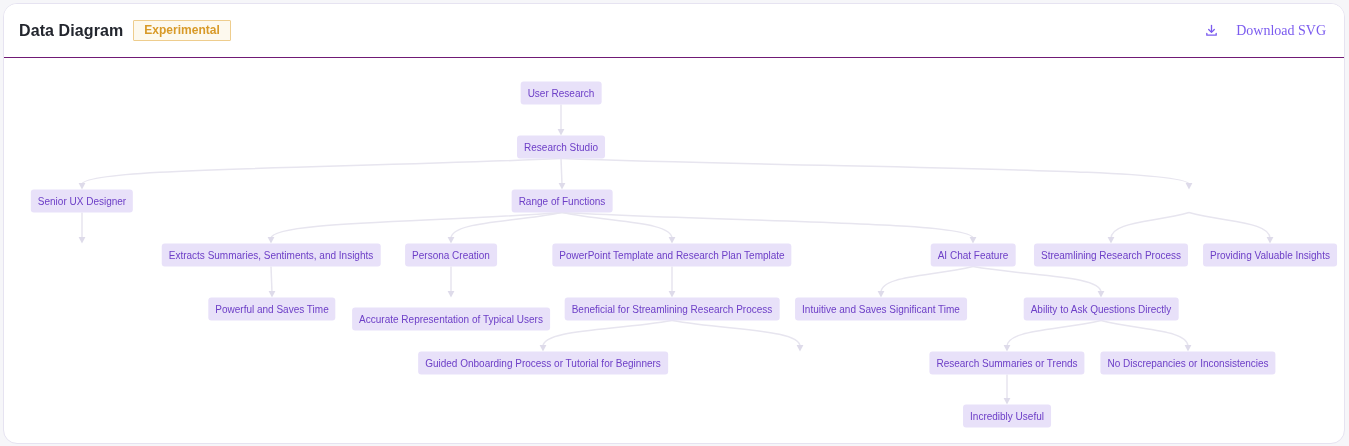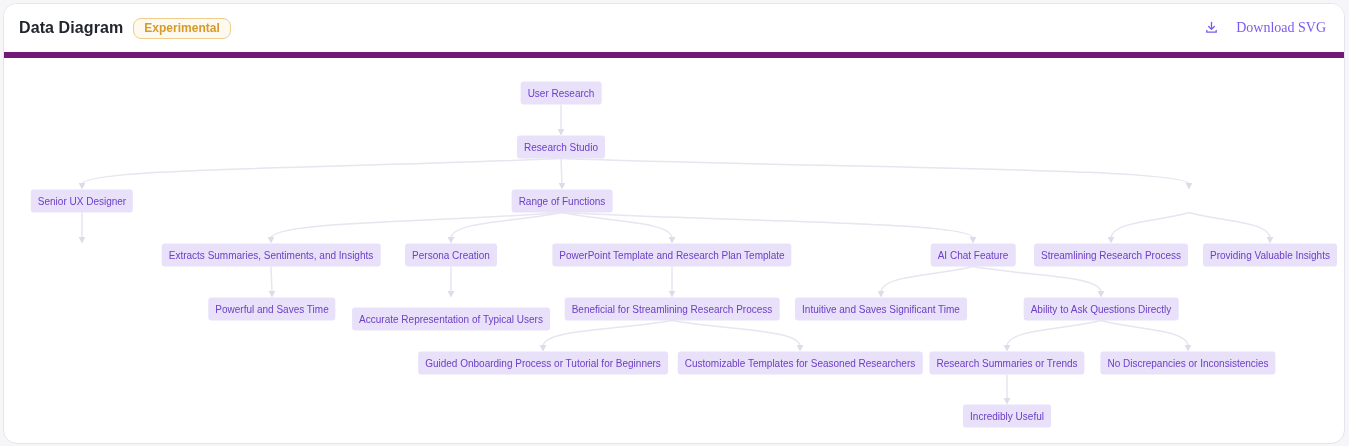--- a/index.html
+++ b/index.html
@@ -19,39 +19,39 @@
     overflow: hidden;
   }
 
   .panel-header {
     position: absolute;
     left: 0; top: 0; right: 0;
     height: 54px;
     display: flex;
     align-items: center;
     padding: 0 18px 0 15px;
-    border-bottom: 6px solid #701a75;
+    border-bottom: 1px solid #701a75;
     background: #ffffff;
   }
 
   .panel-title {
     font-size: 16px;
     font-weight: 700;
     color: #23262e;
     letter-spacing: 0.1px;
   }
 
   .badge {
     margin-left: 10px;
     font-size: 12px;
     font-weight: 700;
     color: var(--badge-text, #d89a28);
     background: #fdf9ee;
     border: 1px solid #eecd8d;
-    border-radius: 8px;
+    border-radius: 1px;
     padding: 3px 10px 4px 10px;
     line-height: 1;
   }
 
   .spacer { flex: 1; }
 
   .download-btn {
     display: flex;
     align-items: flex-start;
     gap: 17px;
@@ -176,21 +176,20 @@
           <div class="node" style="left: 668px; top: 196px;">PowerPoint Template and Research Plan Template</div>
           <div class="node" style="left: 969px; top: 196px;">AI Chat Feature</div>
           <div class="node" style="left: 1107px; top: 196px;">Streamlining Research Process</div>
           <div class="node" style="left: 1266px; top: 196px;">Providing Valuable Insights</div>
           <div class="node" style="left: 268px; top: 250px;">Powerful and Saves Time</div>
           <div class="node" style="left: 447px; top: 260px;">Accurate Representation of Typical Users</div>
           <div class="node" style="left: 668px; top: 250px;">Beneficial for Streamlining Research Process</div>
           <div class="node" style="left: 877px; top: 250px;">Intuitive and Saves Significant Time</div>
           <div class="node" style="left: 1097px; top: 250px;">Ability to Ask Questions Directly</div>
           <div class="node" style="left: 539px; top: 304px;">Guided Onboarding Process or Tutorial for Beginners</div>
-          <div class="node" style="left: 796px; top: 304px;">Customizable Templates for Seasoned Researchers</div>
           <div class="node" style="left: 1003px; top: 304px;">Research Summaries or Trends</div>
           <div class="node" style="left: 1184px; top: 304px;">No Discrepancies or Inconsistencies</div>
           <div class="node" style="left: 1003px; top: 357px;">Incredibly Useful</div>
         </div>
     </div>
 
   </div>
 </div>
 
 </body></html>

